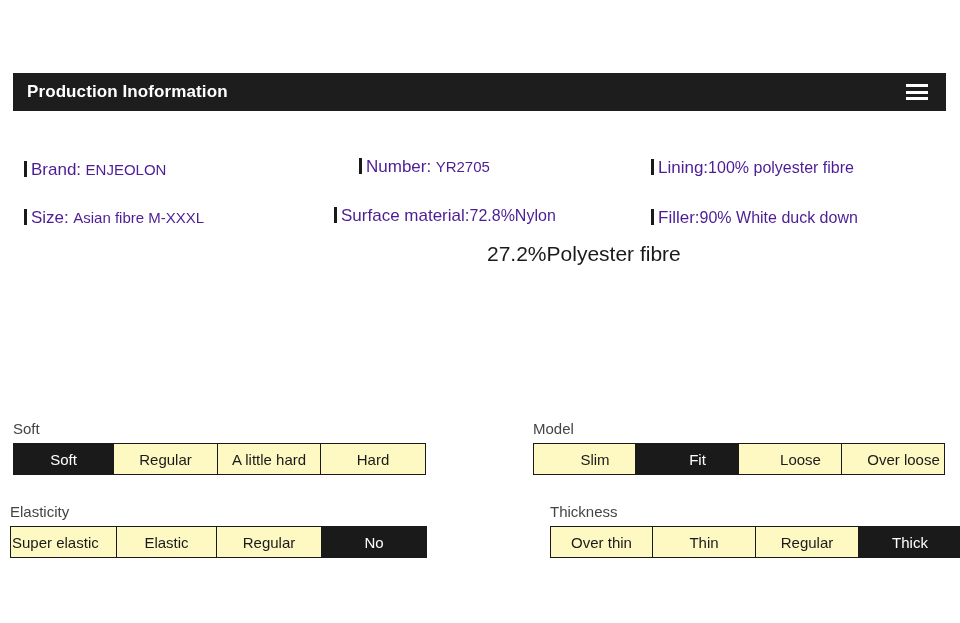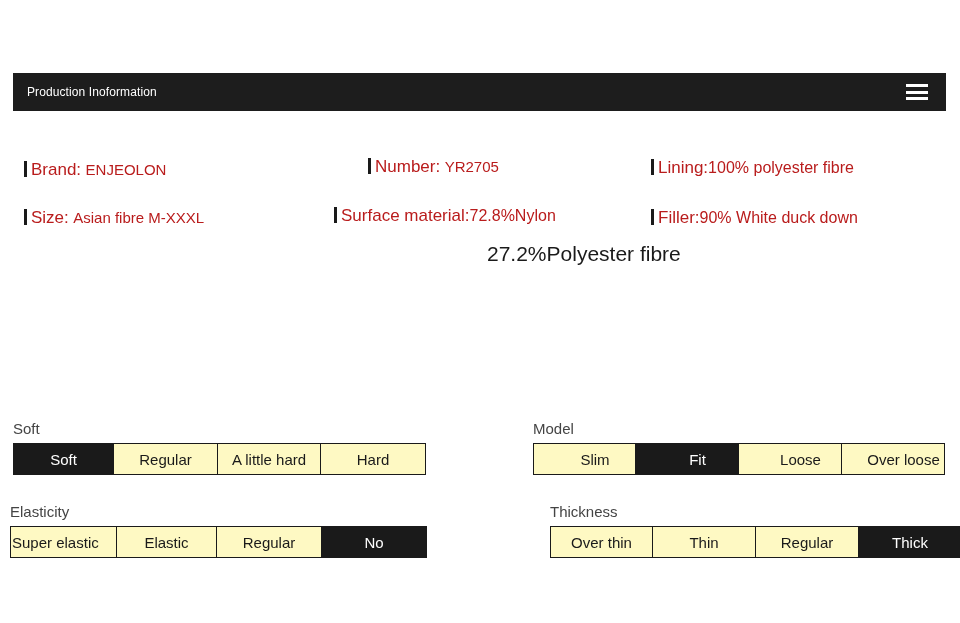--- a/index.html
+++ b/index.html
@@ -24,22 +24,22 @@
     height: 38px;
     background: #1d1d1d;
     display: flex;
     align-items: center;
     justify-content: space-between;
     box-sizing: border-box;
     padding: 0 18px 0 14px;
   }
   .header-title {
     color: #ffffff;
-    font-size: 12px;
-    font-weight: 400;
+    font-size: 17px;
+    font-weight: 700;
     letter-spacing: 0.1px;
     white-space: nowrap;
   }
   .hamburger {
     width: 22px;
     height: 16px;
     display: flex;
     flex-direction: column;
     justify-content: space-between;
     cursor: pointer;
@@ -55,21 +55,21 @@
   .info-area {
     position: absolute;
     left: 0;
     top: 148px;
     width: 960px;
     height: 135px;
   }
   .info-item {
     position: absolute;
     white-space: nowrap;
-    color: #b91c1c;
+    color: #4c1d95;
   }
   .tick {
     display: inline-block;
     width: 3px;
     height: 16px;
     background: #1a1a1a;
     vertical-align: -2px;
     margin-right: 4px;
   }
   .lbl {
@@ -84,21 +84,21 @@
   .info-sub {
     position: absolute;
     font-size: 21px;
     color: #1a1a1a;
     white-space: nowrap;
   }
 
   
   #info-brand   { left: 24px;  top: 12px; }
   #info-size    { left: 24px;  top: 60px; }
-  #info-number  { left: 328px; top: 9px; padding-left: 40px;  }
+  #info-number  { left: 319px; top: 9px; padding-left: 40px;  }
   #info-surface { left: 334px; top: 58px; }
   #info-surface2{ left: 487px; top: 94px; }
   #info-lining  { left: 651px; top: 10px; }
   #info-filler  { left: 651px; top: 60px; }
 
   
   .group {
     position: absolute;
   }
   .group-label {

